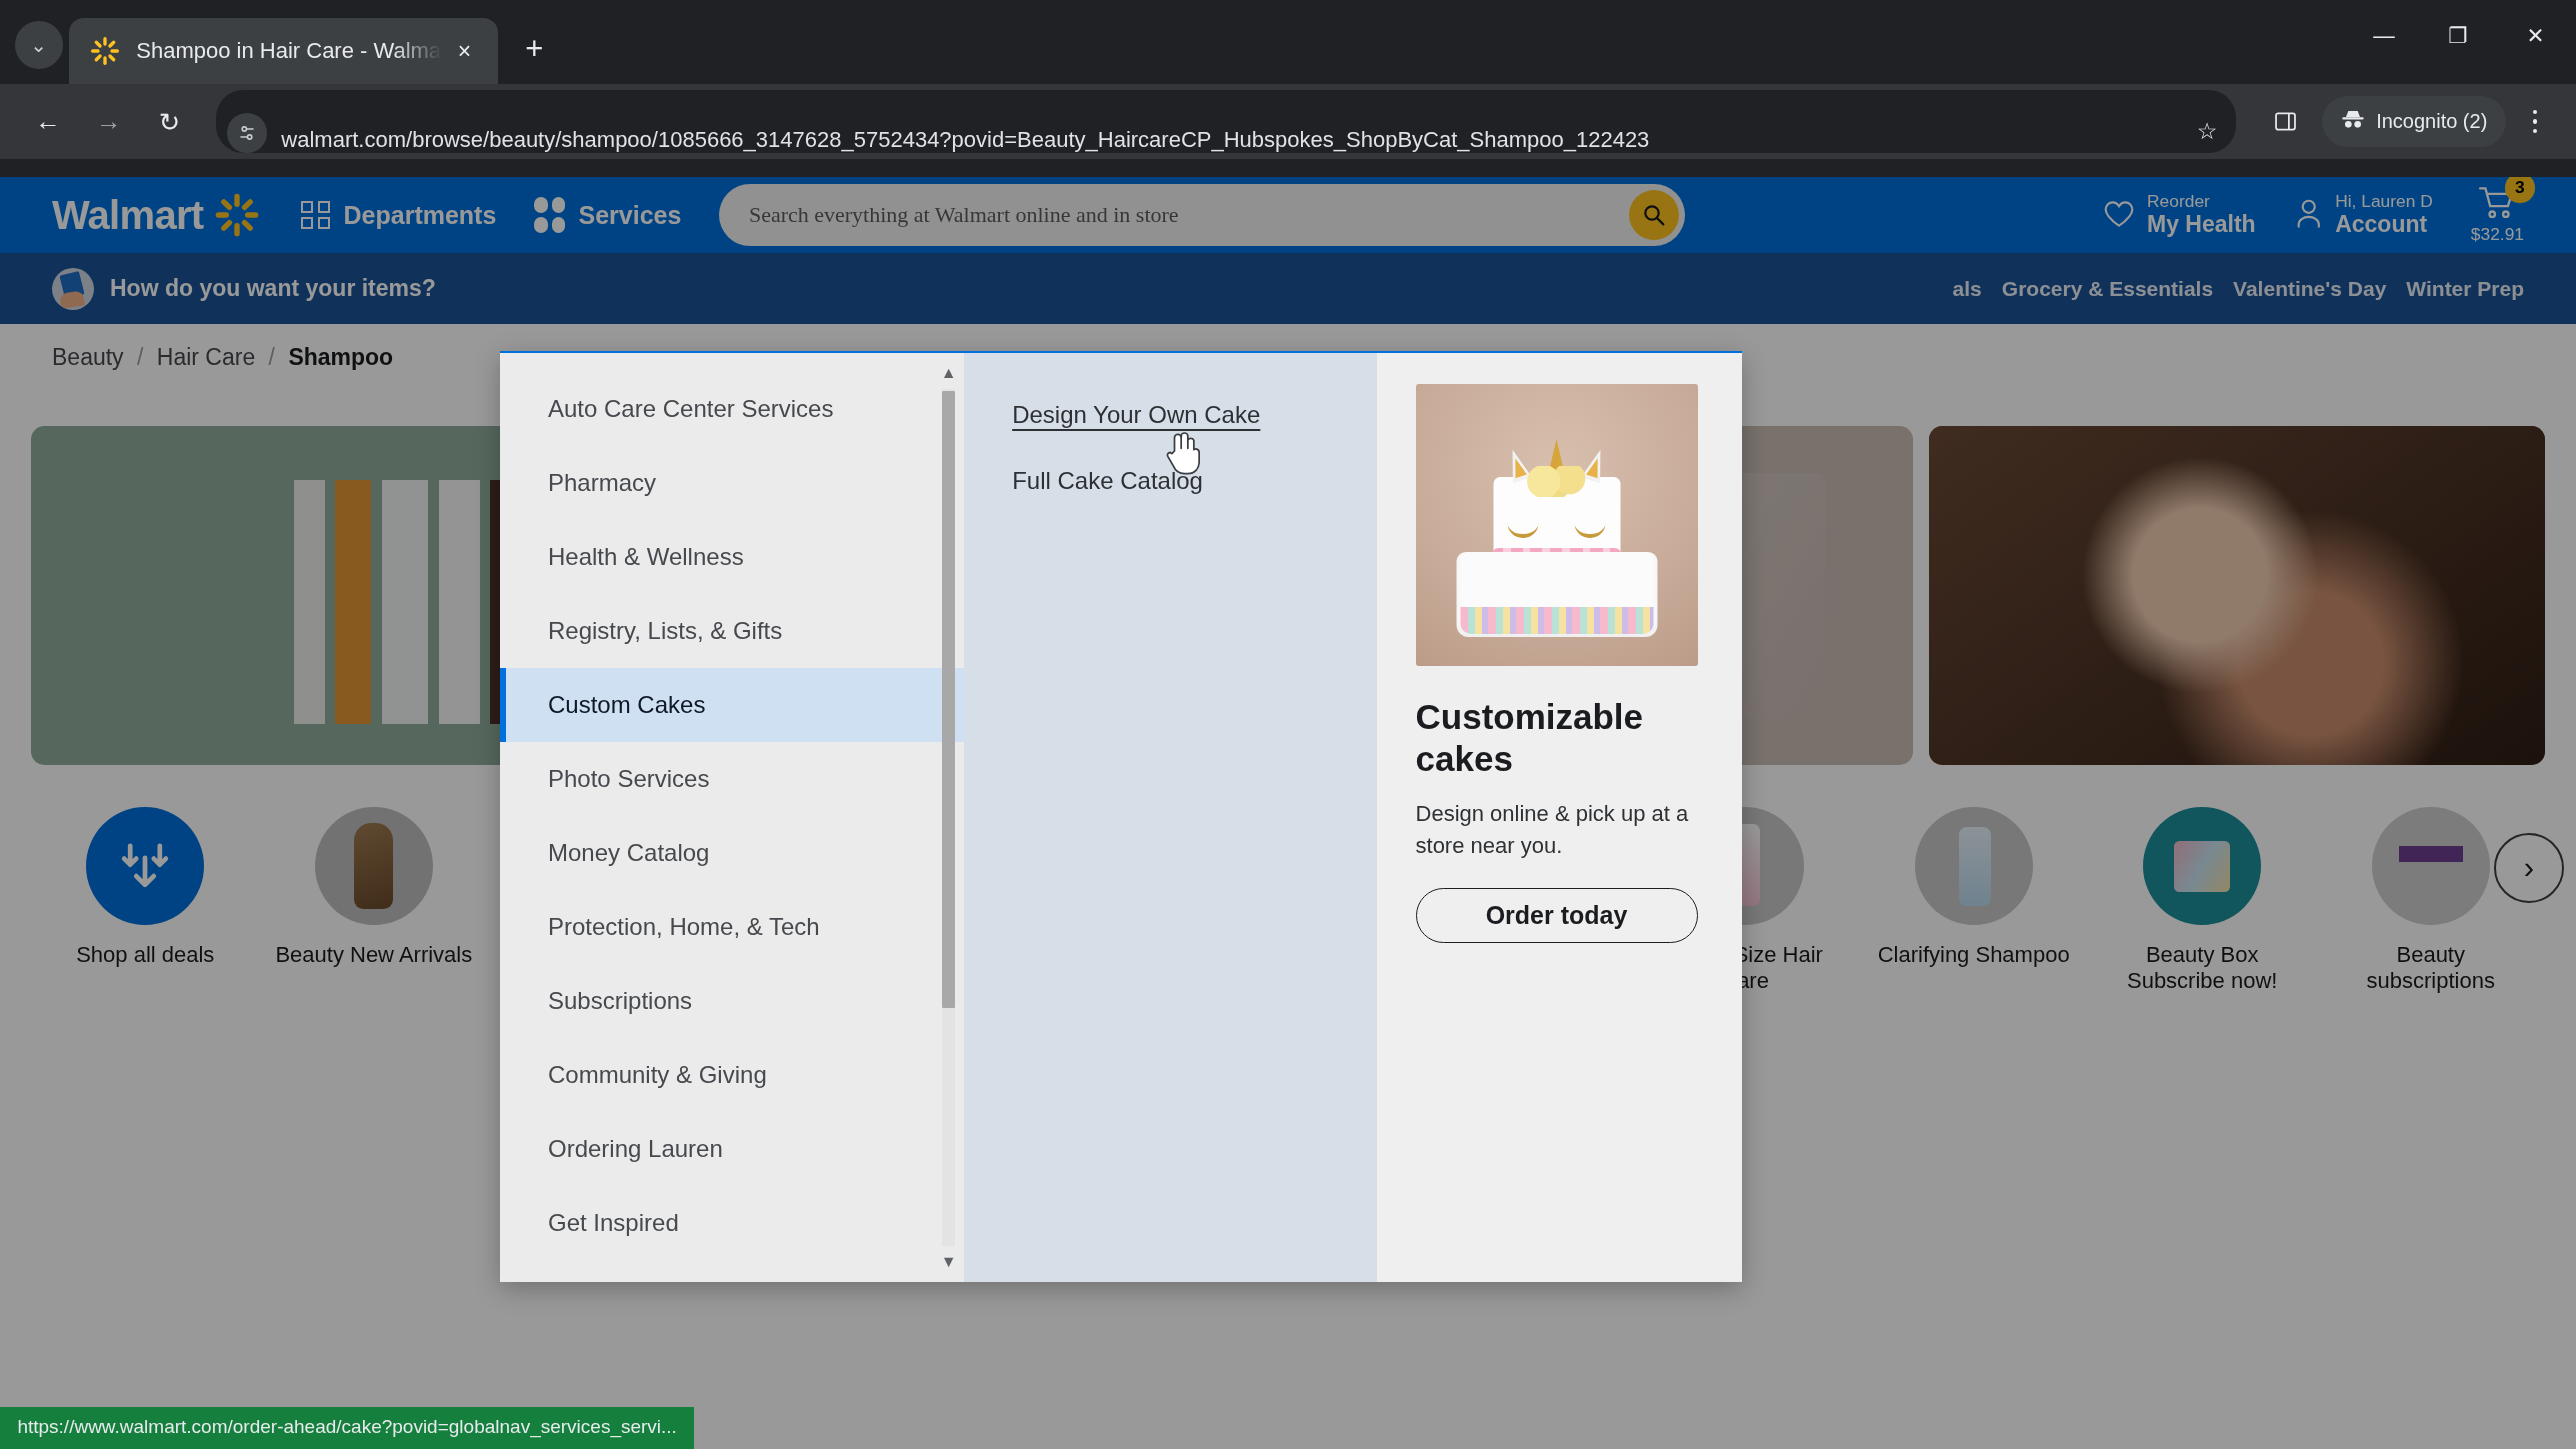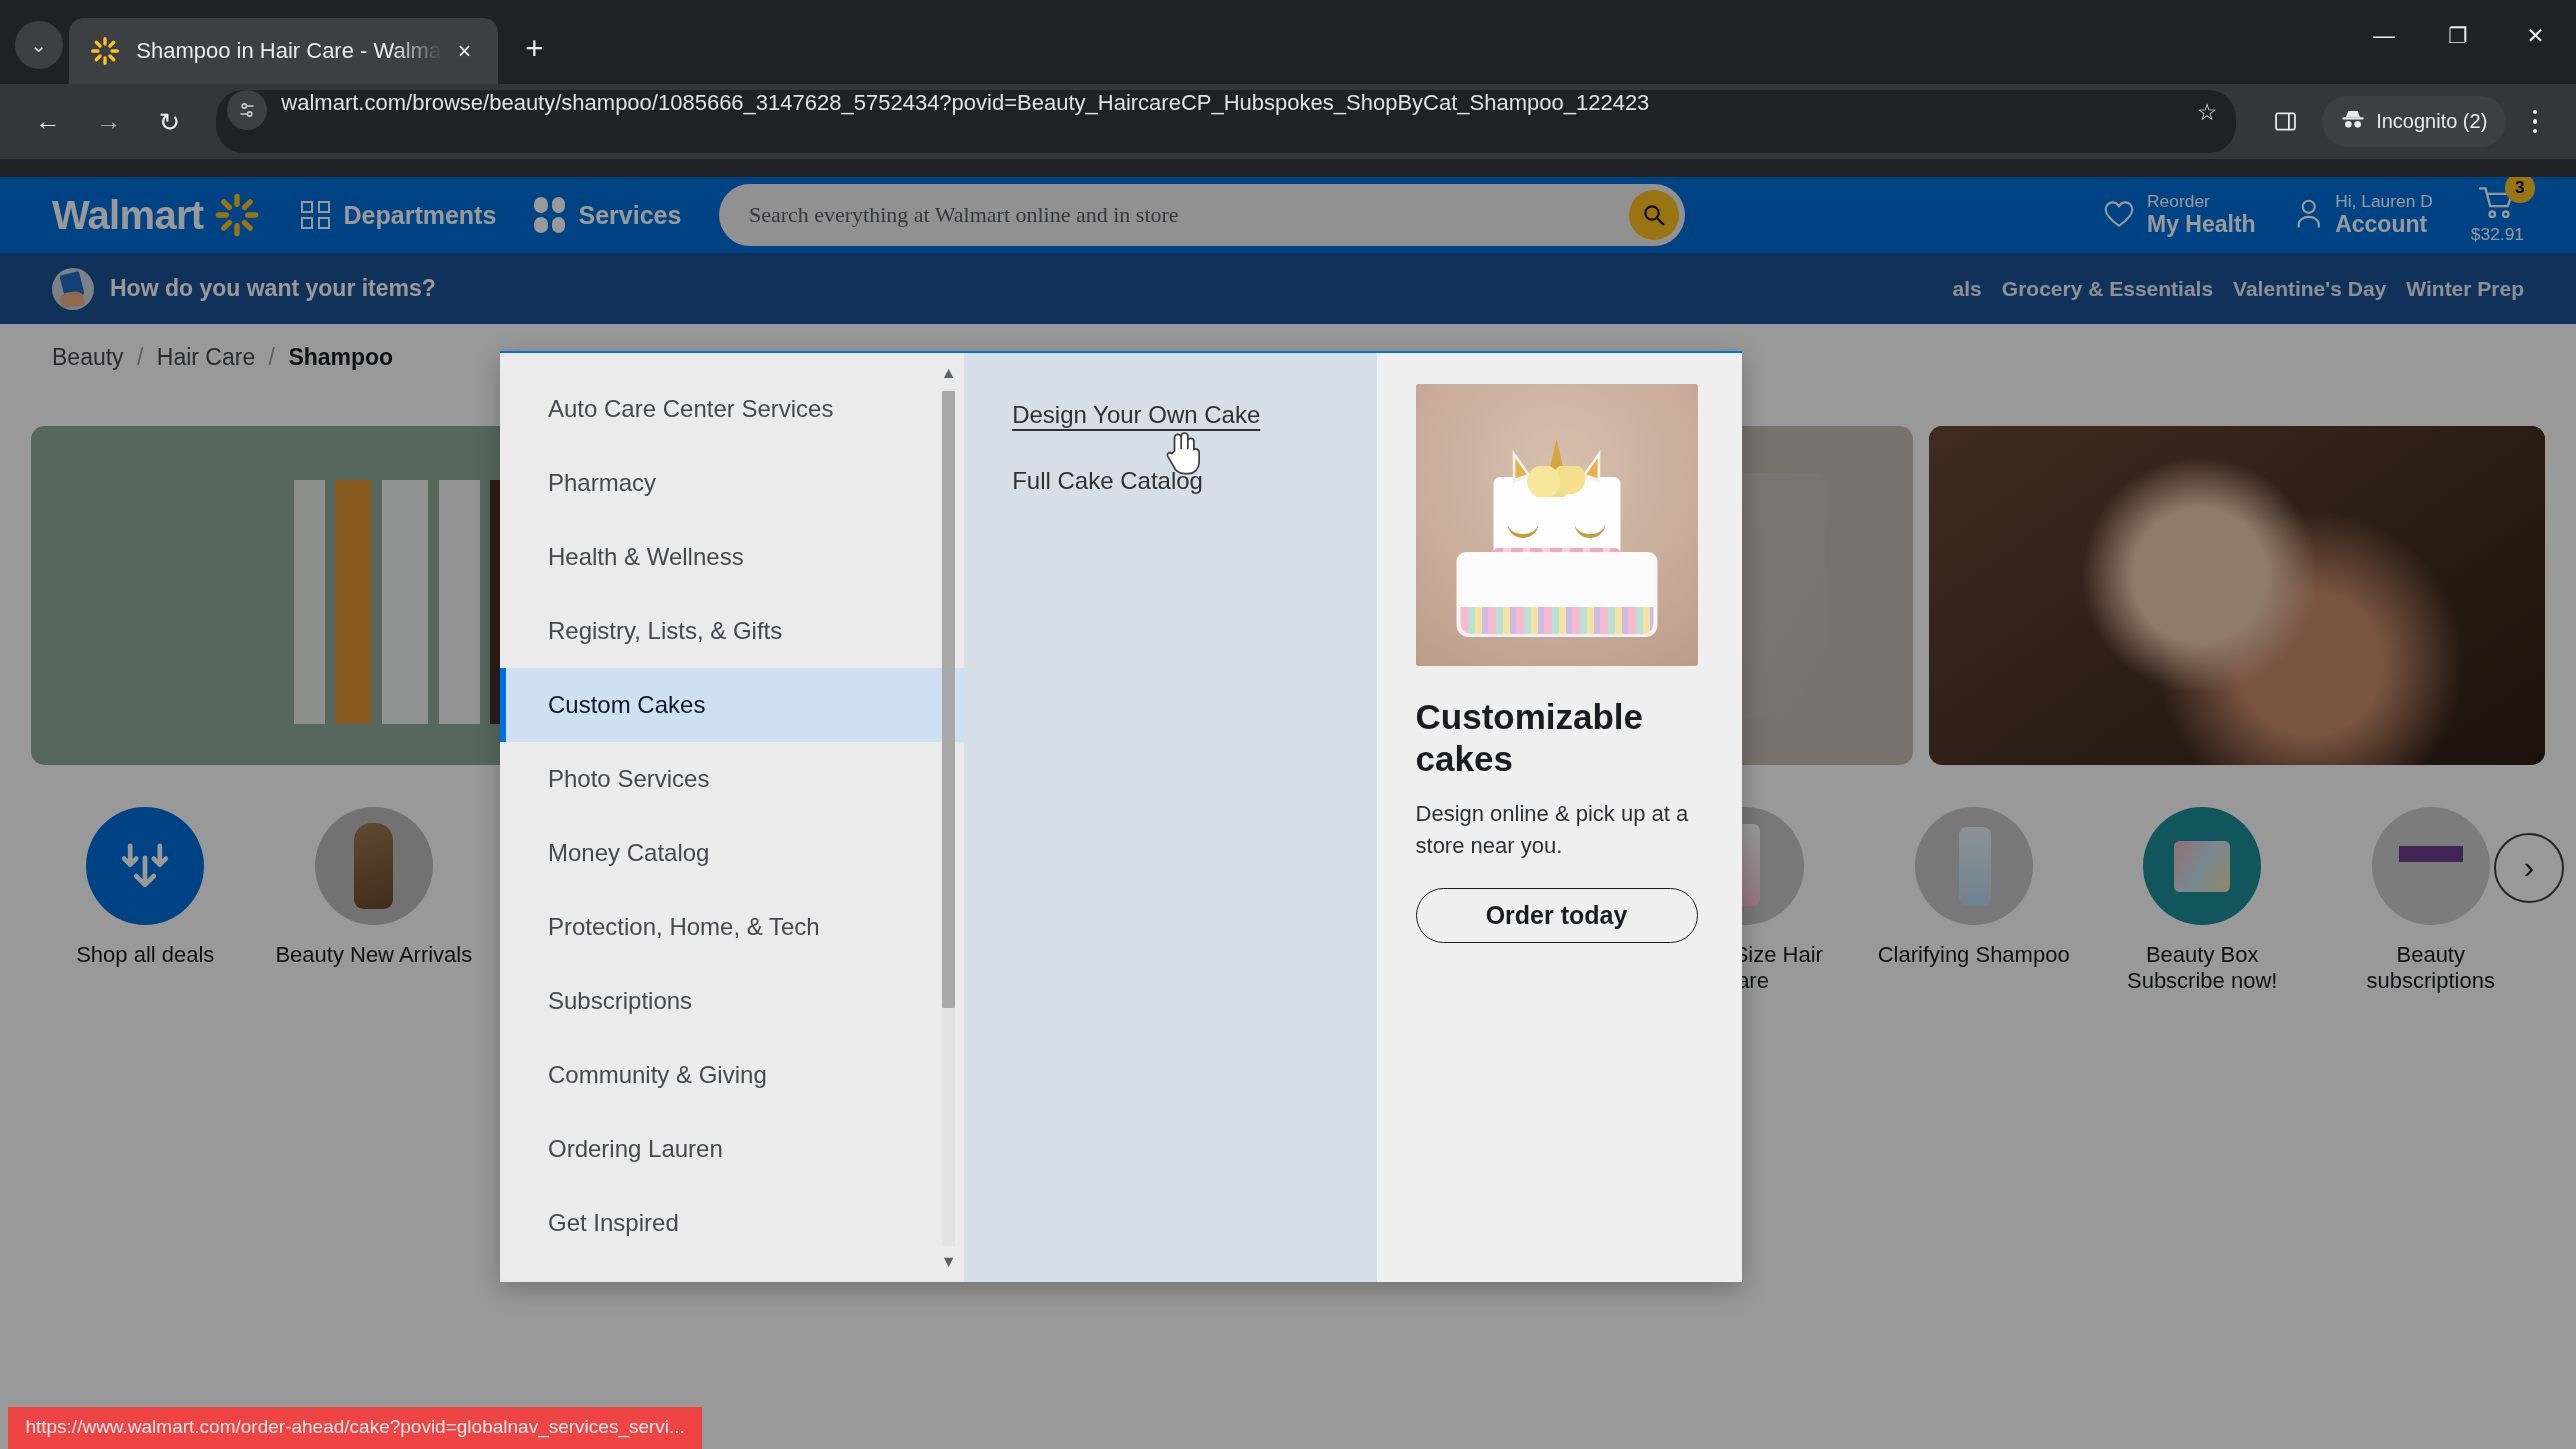--- a/index.html
+++ b/index.html
@@ -66,21 +66,21 @@
     display: flex; align-items: center; padding: 0 19px;
   }
   .nav-btn {
     width: 58px; height: 58px; border-radius: 29px;
     display: flex; align-items: center; justify-content: center;
     color: #e8eaed; font-size: 25.5px; margin-right: 2.7px;
   }
   .nav-btn.fwd { color: #9aa0a6; }
   .omnibox {
     flex: 1 1 auto; height: 63px; background: #202124;
-    border-radius: 27.5px; display: flex; align-items: flex-start;
+    border-radius: 27.5px; display: flex; align-items: flex-end;
     margin: 0 16px 0 14.8px; padding: 0 6.7px 0 10.7px;
   }
   .omnibox-icon {
     width: 40px; height: 40px; flex: 0 0 40px; border-radius: 20px;
     background: #3c4043; display: flex; align-items: center; justify-content: center;
     margin-right: 14.8px;
   }
   .omnibox-url {
     flex: 1 1 auto; color: #e0e2e5; font-size: 22px;
     white-space: nowrap; overflow: hidden;
@@ -346,22 +346,22 @@
     font-family: "Liberation Sans", sans-serif; font-size: 25px; font-weight: bold; color: #1a1c1f;
     display: flex; align-items: center; justify-content: center;
   }
 
   .cursor-hand {
     position: absolute; left: 1165px; top: 431px; z-index: 40; pointer-events: none;
   }
 
   
   .statusbar {
-    position: absolute; left: 8px; bottom: 0; z-index: 50;
-    background: #ef4444; color: #e8eaed; font-size: 19px;
+    position: absolute; left: 0; bottom: 0; z-index: 50;
+    background: #15803d; color: #e8eaed; font-size: 19px;
     padding: 9.4px 17.4px 10.7px; max-width: 839px; white-space: nowrap; overflow: hidden; margin-top: 15px;
   }
 </style>
 </head>
 <body>
 
 <div class="browser">
 
   <div class="tabstrip">
     <div class="tab-list-btn">

